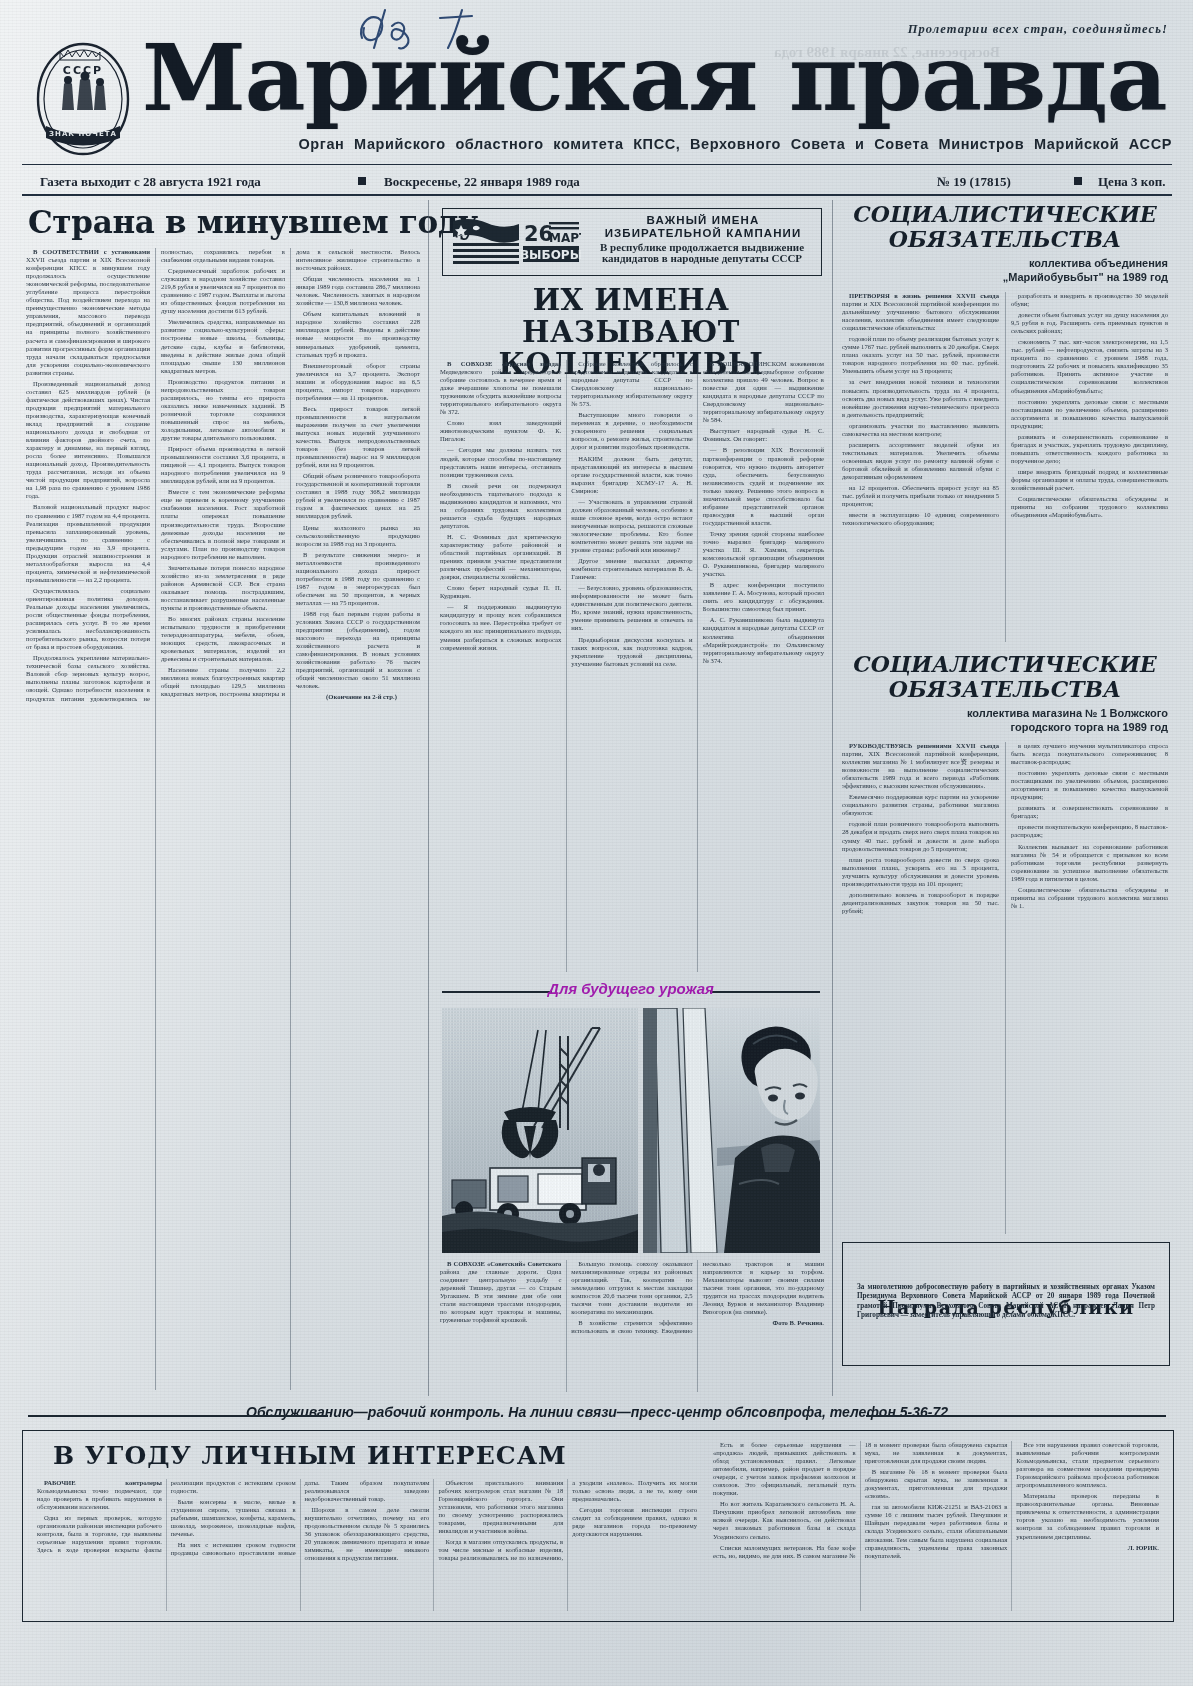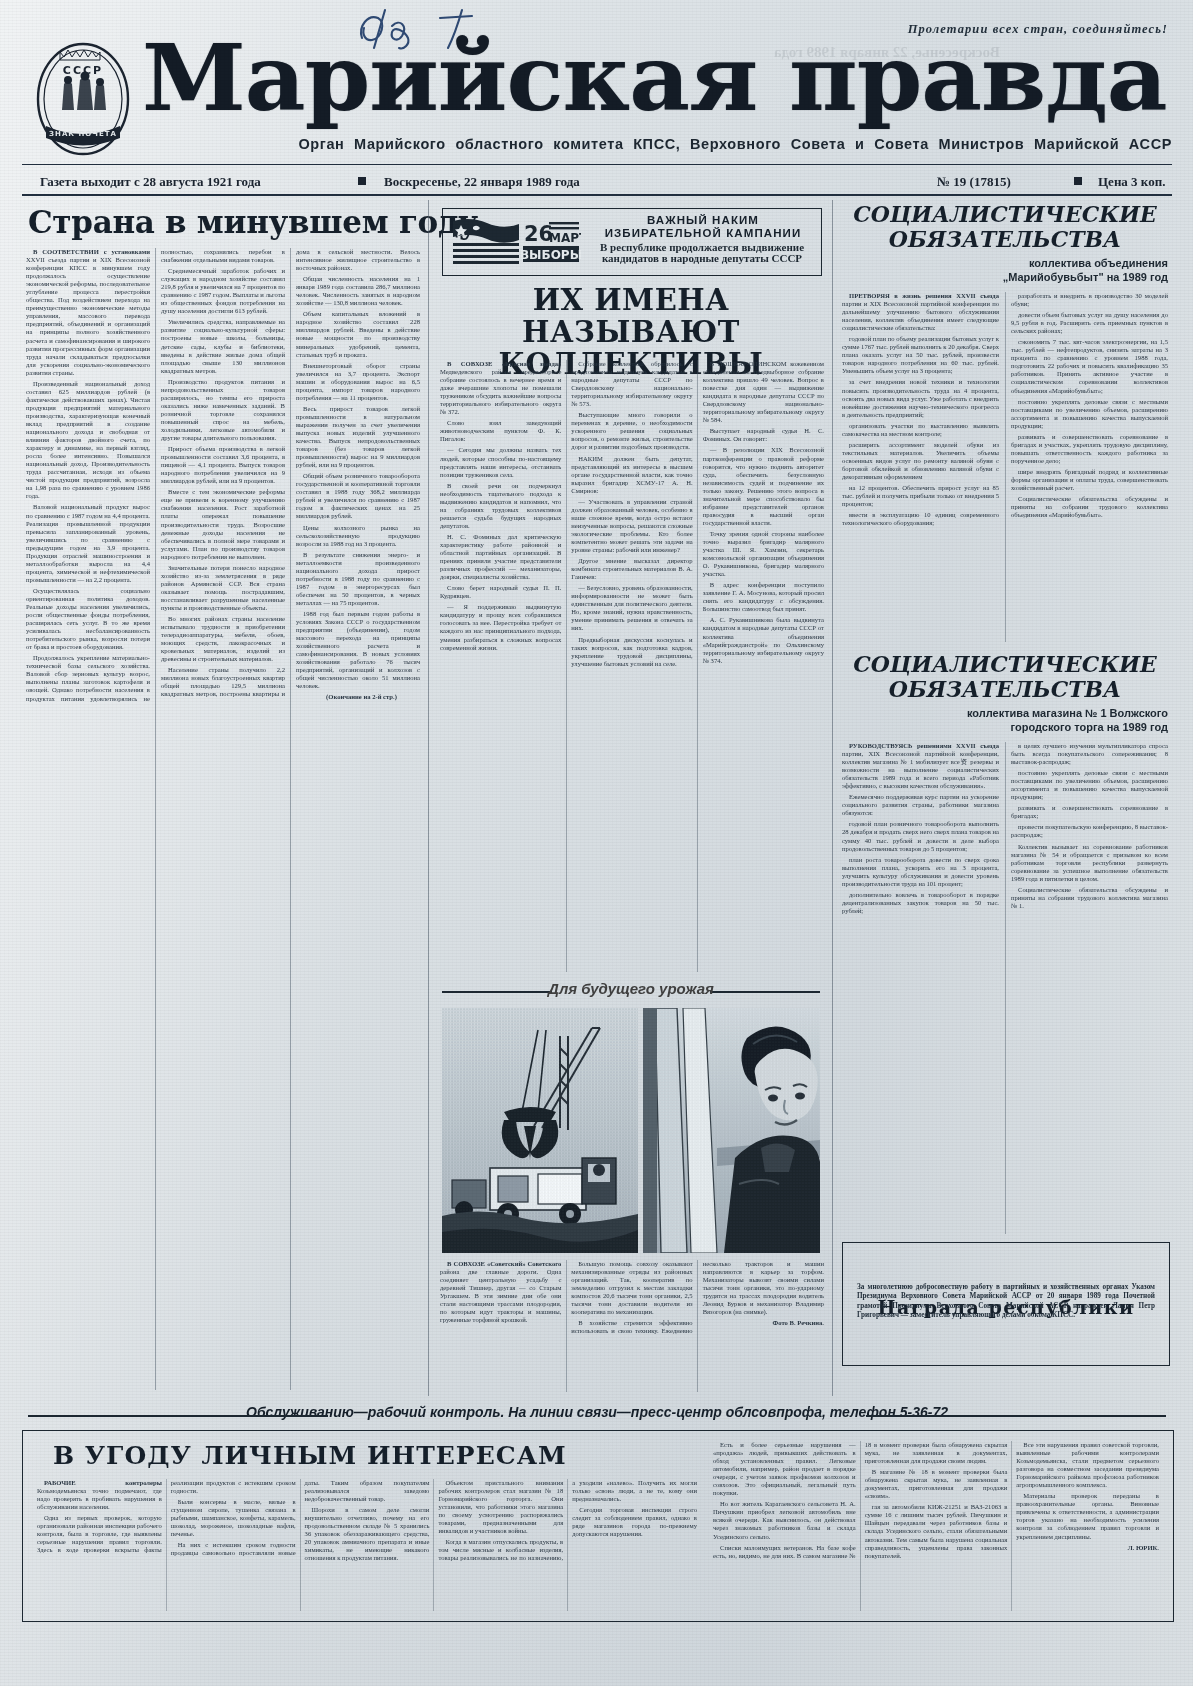--- a/index.html
+++ b/index.html
@@ -127,21 +127,21 @@
     font-size:29px;line-height:32px;letter-spacing:.5px;color:#16202b;
   }
   .mid-cols{position:absolute;left:4px;top:160px;width:384px;height:612px;
     column-count:3;column-gap:10px;column-rule:1px solid rgba(60,75,90,.4);}
   .sign{font-weight:bold;text-align:right;text-indent:0;margin-top:4px;}
 
   .harvest-bar{position:absolute;left:6px;top:780px;width:378px;height:22px;}
   .harvest-bar .hb-t{
     position:absolute;left:0;top:0;width:378px;text-align:center;
     font-family:"Liberation Sans", sans-serif;font-style:italic;font-weight:bold;
-    font-size:15px;color:#404040;background:transparent;
+    font-size:15px;color:#a21caf;background:transparent;
   }
   .harvest-bar .dash-l,.harvest-bar .dash-r{
     position:absolute;top:11px;height:1.6px;background:#1d2832;
   }
   .harvest-bar .dash-l{left:0;width:110px;}
   .harvest-bar .dash-r{right:0;width:110px;}
 
   .photo-wrap{position:absolute;left:6px;top:808px;width:378px;height:245px;display:flex;gap:5px;}
   .photo{position:relative;overflow:hidden;background:#9aa6b0;filter:contrast(1.05);}
   .ph1{width:196px;}
@@ -324,21 +324,21 @@
           <g fill="#1d2832">
               <rect x="100" y="7" width="30" height="2.4"></rect>
               <rect x="100" y="12" width="30" height="2.4"></rect>
             </g>
           <text x="100" y="27" font-family="DejaVu Sans, sans-serif" font-size="12" font-weight="bold" fill="#1d2832">МАРТА-</text>
           <rect x="74" y="31" width="56" height="16" fill="#1d2832"></rect>
           <text x="102" y="43.5" font-family="DejaVu Sans, sans-serif" font-size="12" font-weight="bold" fill="#e6ebee" text-anchor="middle">ВЫБОРЫ</text>
         </svg>
       </div>
       <div class="elect-head">
-        <div>ВАЖНЫЙ НАКИМ</div>
+        <div>ВАЖНЫЙ ИМЕНА</div>
         <div>ИЗБИРАТЕЛЬНОЙ КАМПАНИИ</div>
       </div>
       <div class="elect-sub">
         <div>В республике продолжается выдвижение</div>
         <div>кандидатов в народные депутаты СССР</div>
       </div>
     </div>
 
     <div class="hl-names">
       <div>ИХ ИМЕНА НАЗЫВАЮТ</div>

